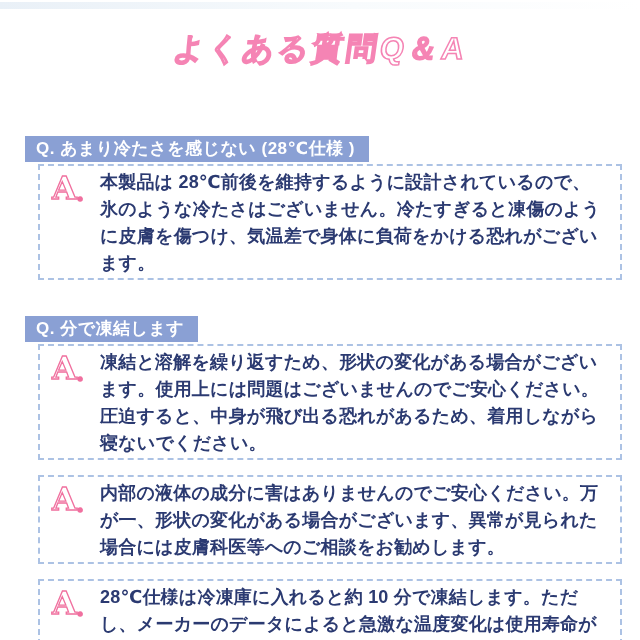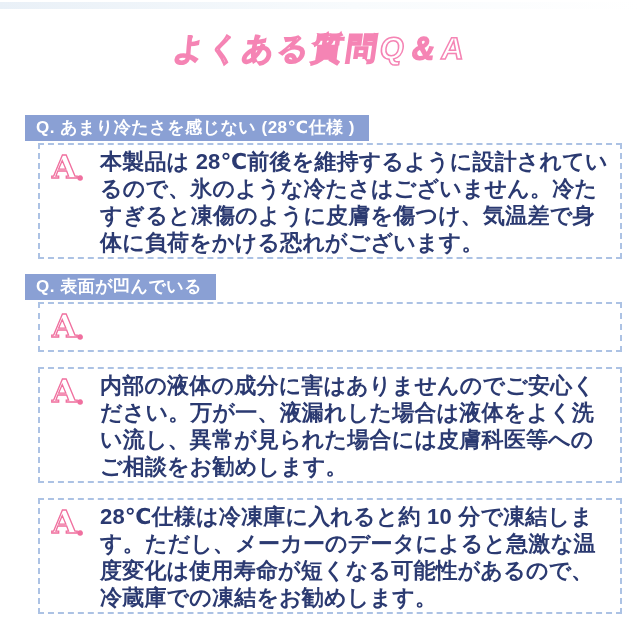--- a/index.html
+++ b/index.html
@@ -45,20 +45,21 @@
     display:inline-block;
     position:relative;
     z-index:2;
     background:var(--q-bar-blue);
     color:var(--q-text-white);
     font-size:17px;
     font-weight:bold;
     line-height:20px;
     letter-spacing:0.5px;
     padding:3px 14px 3px 11px;
+    margin-top:21px;
   }
   .a-box{
     margin:2px 0 0 13px;
     border:2px dashed var(--box-border-blue);
     padding:2px 12px 1px 12px;
     display:flex;
     align-items:flex-start;
     gap:8px;
   }
   .a-label{
@@ -72,21 +73,21 @@
     -webkit-text-stroke:1.3px var(--a-pink);
     padding-top:3px;
     white-space:nowrap;
   }
   .a-label .a-period{
     font-size:15px;
     -webkit-text-stroke:1.6px var(--a-pink);
   }
   .a-text{
     flex:1;
-    font-size:22px;
+    font-size:18px;
     line-height:27px;
     font-weight:600;
     letter-spacing:0.2px;
     color:var(--answer-navy);
     padding-top:1px;
   }
 </style>
 </head>
 <body>
 
@@ -101,31 +102,32 @@
       <span>Q. あまり冷たさを感じない (28℃仕様 )</span>
     </div>
     <div class="a-box">
       <span class="a-label"><span>A</span><span class="a-period">。</span></span>
       <p class="a-text">本製品は 28℃前後を維持するように設計されているので、氷のような冷たさはございません。冷たすぎると凍傷のように皮膚を傷つけ、気温差で身体に負荷をかける恐れがございます。</p>
     </div>
   </section>
 
   <section class="faq-section">
     <div class="q-bar">
-      <span>Q. 表面が凹んでいる</span>
+      <span>Q. 分で凍結します</span>
     </div>
     <div class="a-box">
       <span class="a-label"><span>A</span><span class="a-period">。</span></span>
+      <p class="a-text">凍結と溶解を繰り返すため、形状の変化がある場合がございます。使用上には問題はございませんのでご安心ください。圧迫すると、中身が飛び出る恐れがあるため、着用しながら寝ないでください。</p>
     </div>
   </section>
 
   <section class="faq-section">
     <div class="a-box">
       <span class="a-label"><span>A</span><span class="a-period">。</span></span>
-      <p class="a-text">内部の液体の成分に害はありませんのでご安心ください。万が一、液漏れした場合は液体をよく洗い流し、異常が見られた場合には皮膚科医等へのご相談をお勧めします。</p>
+      <p class="a-text">内部の液体の成分に害はありませんのでご安心ください。万が一、形状の変化がある場合がございます、異常が見られた場合には皮膚科医等へのご相談をお勧めします。</p>
     </div>
   </section>
 
   <section class="faq-section">
     <div class="a-box">
       <span class="a-label"><span>A</span><span class="a-period">。</span></span>
       <p class="a-text">28℃仕様は冷凍庫に入れると約 10 分で凍結します。ただし、メーカーのデータによると急激な温度変化は使用寿命が短くなる可能性があるので、冷蔵庫での凍結をお勧めします。</p>
     </div>
   </section>
 

